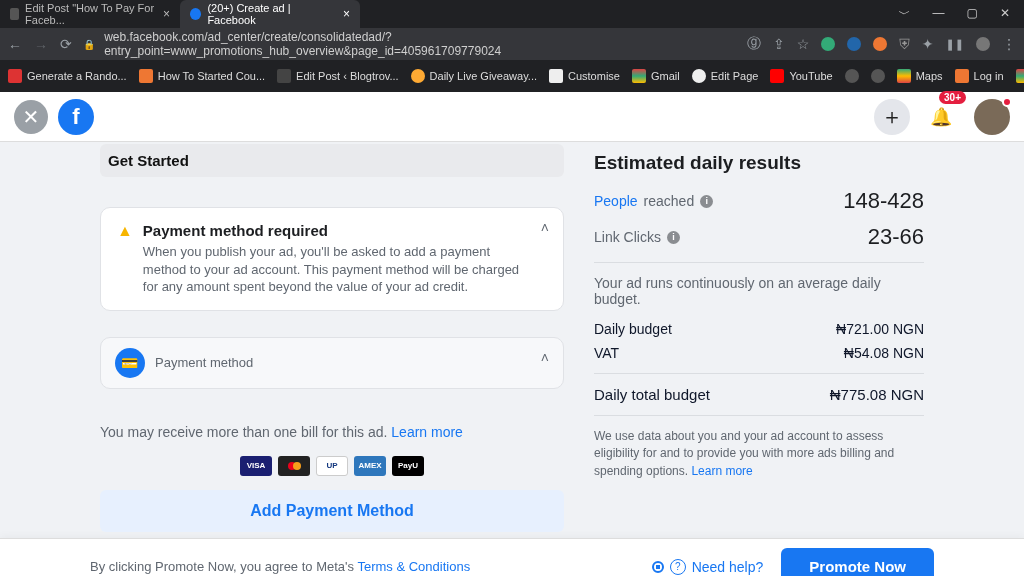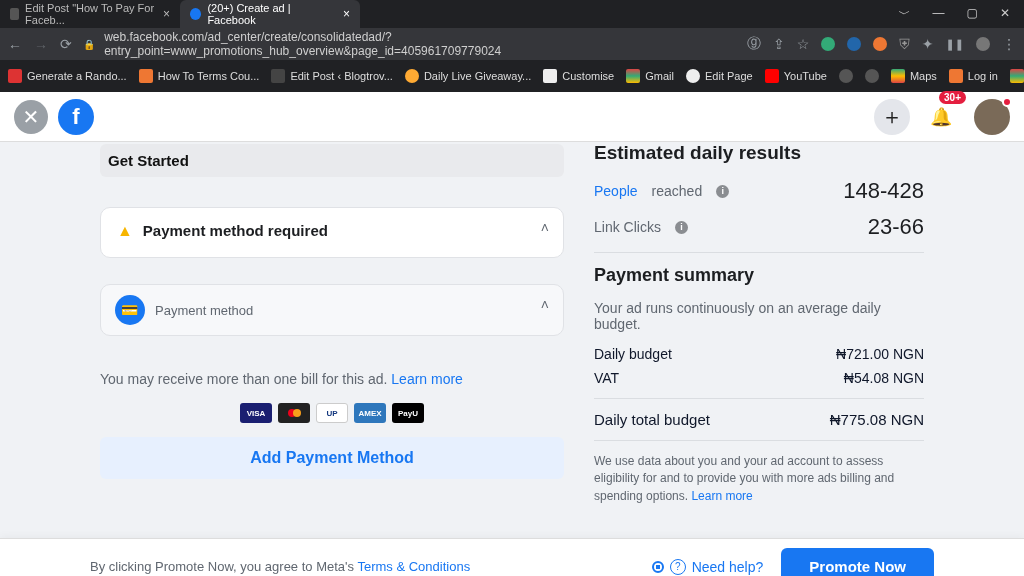--- a/index.html
+++ b/index.html
@@ -22,40 +22,40 @@
   .closec { width:34px;height:34px;border-radius:50%;background:#9aa0a6;color:#fff;display:flex;align-items:center;justify-content:center;font-size:20px;margin-right:10px;}
   .fblogo{width:36px;height:36px;border-radius:50%;background:#1877f2;color:#fff;display:flex;align-items:center;justify-content:center;font-weight:800;font-size:22px;}
   .fbr { margin-left:auto; display:flex; align-items:center; gap:14px;}
   .plus{width:36px;height:36px;border-radius:50%;background:#e4e6eb;display:flex;align-items:center;justify-content:center;font-size:22px;color:#222;}
   .bell{position:relative;width:36px;height:36px;border-radius:50%;background:#fff;display:flex;align-items:center;justify-content:center;font-size:18px;}
   .badge{position:absolute;top:-8px;right:-6px;background:#e41e3f;color:#fff;font-size:10px;padding:1px 5px;border-radius:8px;font-weight:600;}
   .avatar{position:relative;width:36px;height:36px;border-radius:50%;background:#7a6a58;}
   .reddot{position:absolute;top:-2px;right:-2px;width:10px;height:10px;background:#e41e3f;border-radius:50%;border:2px solid #fff;}
   .page { background:#f0f2f5; height:396px; display:flex; overflow:hidden; padding:0 100px 0 100px; gap:30px;}
   .left { flex:1; min-width:0;}
-  .right { flex:0 0 330px; }
+  .right { flex:0 0 330px; padding-top:10px;}
   .gs { background:#e9eaed;color:#111;font-weight:600;font-size:15px;text-align:left;padding:8px;border-radius:6px;margin-top:2px;}
   .card{background:#fff;border:1px solid #e0e2e6;border-radius:10px;padding:14px 16px;margin-top:30px;position:relative;}
   .warn{display:flex;gap:10px;}
   .wicon{color:#f7b500;font-size:16px;}
   .wtitle{font-weight:700;font-size:15px;color:#1c1e21;margin-bottom:4px;}
   .wdesc{font-size:13px;color:#606770;line-height:1.35;max-width:380px;}
   .chev{position:absolute;right:14px;top:12px;color:#606770;font-size:14px;}
   .pmcard{background:#f7f8fa;border:1px solid #e0e2e6;border-radius:10px;margin-top:26px;padding:10px 14px;position:relative;}
   .pmh{display:flex;align-items:center;gap:10px;}
   .pmic{width:30px;height:30px;border-radius:50%;background:#1877f2;display:flex;align-items:center;justify-content:center;color:#fff;font-size:14px;}
   .pmt{font-size:13px;color:#606770;}
   .billnote{font-size:14px;color:#606770;margin:35px 0 16px 0;}
   .lm{color:#1877f2;}
   .cards{display:flex;gap:6px;justify-content:center;margin-bottom:14px;}
   .pc{width:32px;height:20px;border-radius:3px;display:flex;align-items:center;justify-content:center;color:#fff;font-size:8px;font-weight:700;}
   .addpm{background:#e7f0fe;color:#1877f2;font-weight:700;font-size:16px;text-align:center;padding:12px;border-radius:6px;}
   .rtitle{font-size:19px;font-weight:700;color:#1c1e21;margin-bottom:14px;}
   .row{display:flex;justify-content:space-between;align-items:center;margin-bottom:10px;font-size:14px;}
-  .rl{color:#606770;display:flex;align-items:center;gap:14px;}
+  .rl{color:#606770;display:flex;align-items:center;gap:6px;}
   .pe{color:#1877f2;}
   .rv{font-size:22px;color:#1c1e21;}
   .hr{height:1px;background:#dadde1;margin:12px 0;}
   .psub{font-size:14px;color:#606770;margin-bottom:14px;}
   .prow{display:flex;justify-content:space-between;font-size:14px;color:#0f172a;margin-bottom:8px;}
   .dnote{font-size:12px;color:#606770;line-height:1.45;margin-top:8px;}
   .footer{height:56px;background:#fff;display:flex;align-items:center;padding:0 90px;border-top:1px solid #ddd;box-shadow:0 -2px 8px rgba(0,0,0,0.04);}
   .ft{font-size:13px;color:#606770;}
   .fr{margin-left:auto;display:flex;align-items:center;gap:18px;}
   .help{color:#1877f2;font-size:14px;display:flex;align-items:center;gap:6px;}
@@ -109,21 +109,21 @@
   </div>
 </div>
 
 <div class="bookmarks">
   <div class="bm">
       <span class="bmicon" style="background:#d33"></span>
       <span>Generate a Rando...</span>
     </div>
   <div class="bm">
       <span class="bmicon" style="background:#e73"></span>
-      <span>How To Terms Cou...</span>
+      <span>How To Started Cou...</span>
     </div>
   <div class="bm">
       <span class="bmicon" style="background:#444"></span>
       <span>Edit Post ‹ Blogtrov...</span>
     </div>
   <div class="bm">
       <span class="bmicon" style="background:#fa3;border-radius:50%"></span>
       <span>Daily Live Giveaway...</span>
     </div>
   <div class="bm">
@@ -180,20 +180,21 @@
 <div class="page">
   <div class="left">
     <div class="gs">Get Started</div>
 
     <div class="card">
       <span class="chev">˄</span>
       <div class="warn">
         <span class="wicon">▲</span>
         <div>
           <div class="wtitle">Payment method required</div>
+          <div class="wdesc">When you publish your ad, you'll be asked to add a payment method to your ad account. This payment method will be charged for any amount spent beyond the value of your ad credit.</div>
         </div>
       </div>
     </div>
 
     <div class="pmcard">
       <span class="chev">˄</span>
       <div class="pmh">
         <div class="pmic">💳</div>
         <div class="pmt">Payment method</div>
       </div>
@@ -228,21 +229,20 @@
       <div class="rv">148-428</div>
     </div>
     <div class="row">
       <div class="rl">
           <span>Link Clicks</span> 
           <span class="info">i</span>
         </div>
       <div class="rv">23-66</div>
     </div>
     <div class="hr"></div>
-    <div class="rtitle" style="font-size:18px">Payment summary</div>
     <div class="psub">Your ad runs continuously on an average daily budget.</div>
     <div class="prow">
         <span>Daily budget</span>
         <span>₦721.00 NGN</span>
       </div>
     <div class="prow">
         <span>VAT</span>
         <span>₦54.08 NGN</span>
       </div>
     <div class="hr"></div>

